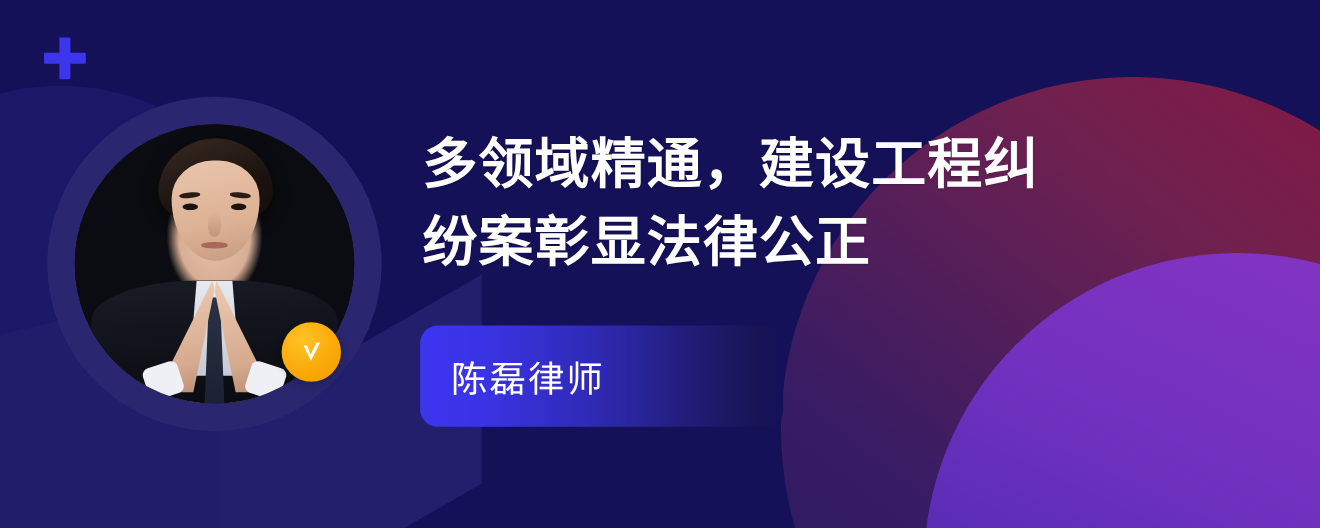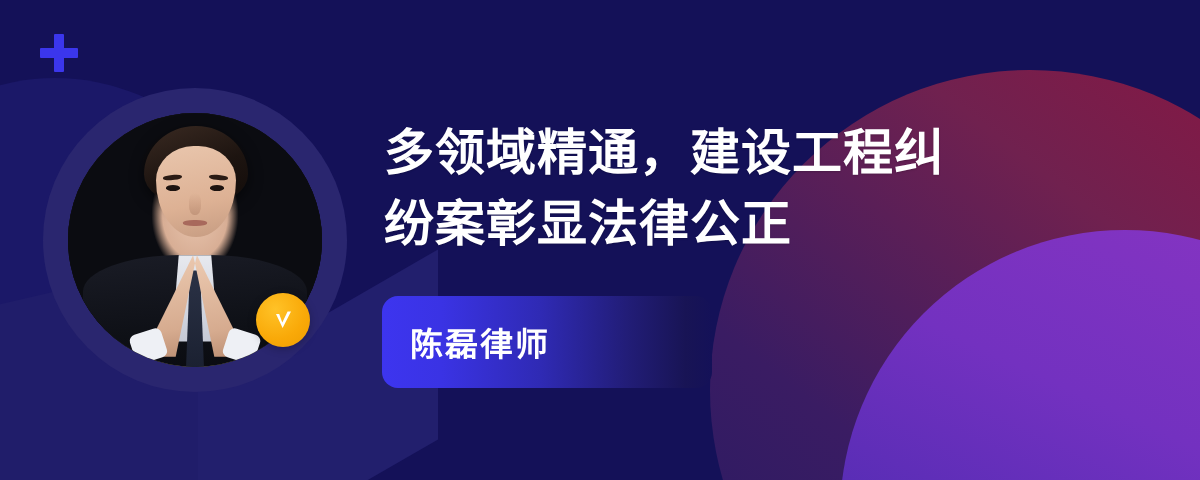--- a/index.html
+++ b/index.html
@@ -232,40 +232,40 @@
     top: 118px;
     width: 790px;
   }
   .headline {
     margin: 0;
     color: #ffffff;
     font-size: 50px;
     line-height: 1.42;
     font-weight: 700;
     letter-spacing: 1px;
-    font-family: Liberation Sans, sans-serif;
+    font-family: Liberation Mono, monospace;
     white-space: pre-line;
     text-shadow: 0 1px 2px rgba(0,0,0,0.18);
   }
 
   .name-pill {
     position: absolute;
     left: 382px;
     top: 296px;
     width: 330px;
     height: 92px;
     border-radius: 16px;
     background: linear-gradient(90deg, #3d35ef 0%, #3a33e4 18%, #2f2ab4 48%, #221d78 74%, #181455 92%, #141158 100%);
     display: flex;
     align-items: center;
   }
   .name-pill .name-text {
     color: #ffffff;
     font-size: 33px;
-    font-weight: 700;
+    font-weight: 400;
     letter-spacing: 2px;
     padding-left: 28px;
     font-family: "DejaVu Sans", "Liberation Sans", sans-serif;
   }
 </style>
 </head>
 <body>
 
 <div class="banner">
 

